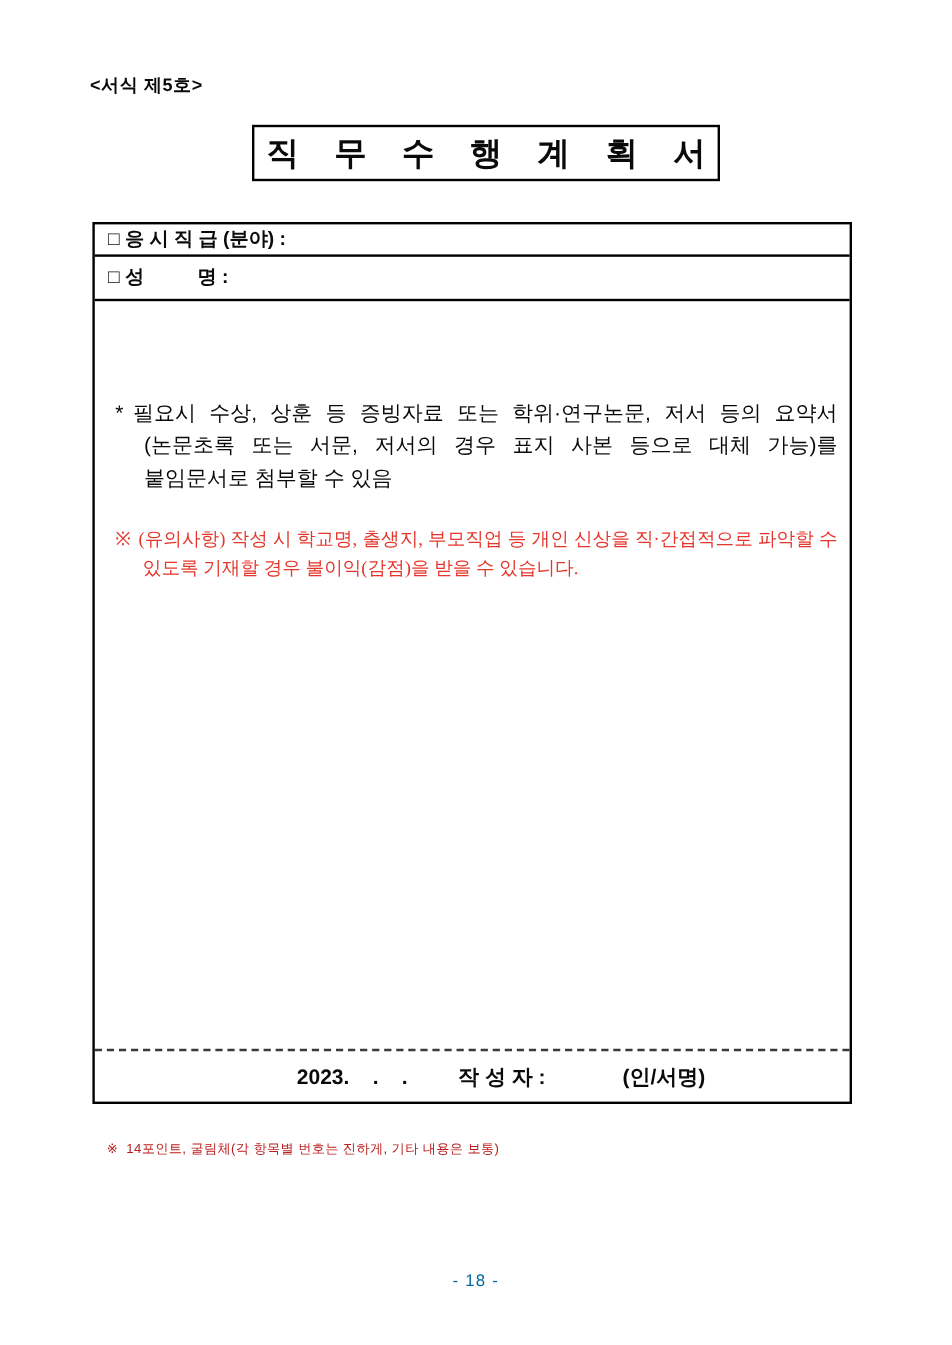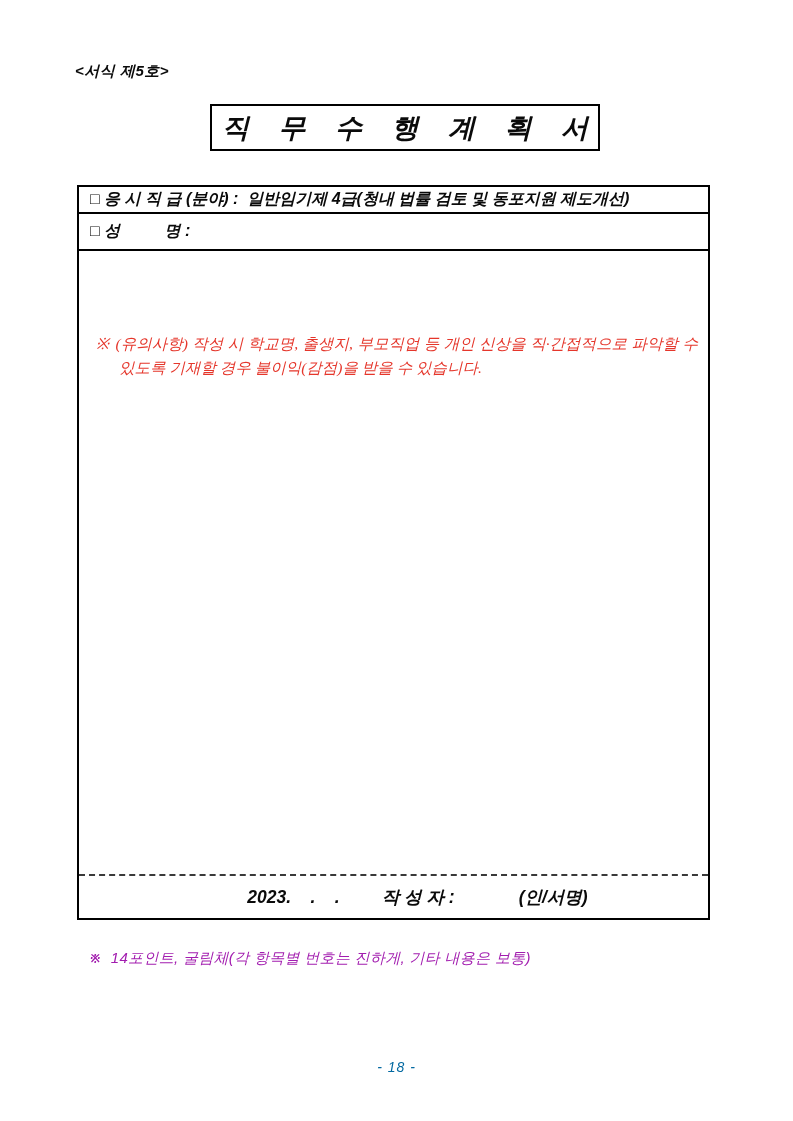--- a/index.html
+++ b/index.html
@@ -1,16 +1,16 @@
 <!DOCTYPE html>
 <html style="--caution-color: #e5362b;"><head>
 <meta charset="utf-8">
 <style>
   :root { --caution-color:#e5362b; --line:#000; }
-  * { box-sizing:border-box;font-style:italic; }
+  * { box-sizing:border-box; }
   html,body { margin:0; padding:0; background:#ffffff; }
   .page {
     position:relative; width:793px; height:1121px; margin:0 auto;
     background:#fff; color:#0a0a0a;
     font-family:"Liberation Sans","DejaVu Sans",sans-serif;
     overflow:hidden;
   }
   .form-number {
     position:absolute; left:75px; top:62px;
     font-size:15px; font-weight:700; letter-spacing:0.5px; white-space:pre;
@@ -59,21 +59,21 @@
   .caution .marker { padding-right:6px; }
   .signature-row {
     height:44px; border-top:2px dashed #3a3a3a;
     display:flex; align-items:center; justify-content:center;
     font-weight:700; font-size:17.5px; white-space:pre;padding-left:48px;
   }
   .sig-label { margin-left:42px;text-align:center; }
   .sig-sign  { margin-left:64px; }
   .footer-notes {
     position:absolute; left:89px; top:946px; width:620px;
-    font-size:15px; line-height:24px; color:#a21caf;
+    font-size:11px; line-height:24px; color:#b91c1c;
   }
   .footer-line1 { white-space:pre; letter-spacing:0.3px; }
   .footer-line2 { margin-top:8px; padding-left:27px; white-space:pre; }
   .fn-ubold { font-weight:700; text-decoration:underline; text-underline-offset:3px; text-decoration-thickness:2px; }
   .fn-bold  { font-weight:700; }
   .page-number {
     position:absolute; left:0; top:1059px; width:100%;
     text-align:center; font-size:14px; letter-spacing:1px; color:#0369a1;
   }
 </style>
@@ -85,30 +85,30 @@
   <div class="form-number">&lt;서식 제5호&gt;</div>
 
   <div class="title-box">
     <span class="title-text">직 무 수 행 계 획 서</span>
   </div>
 
   <div class="form-table">
 
     <div class="row row-position">
       <span class="row-label">□ 응 시 직 급 (분야) : </span>
-      <span class="row-value"> 일반임기제 4급(청내 법률 검토 및 동포지원 제도개선)</span>
     </div>
 
     <div class="row row-name">
       <span class="row-label">□ 성          명 :</span>
     </div>
 
     <div class="body-cell">
 
 
+      <p class="instruction"><span class="bullet">*</span><span>필요시 수상, 상훈 등 증빙자료 또는 학위·연구논문, 저서 등의 요약서 (논문초록 또는 서문, 저서의 경우 표지 사본 등으로 대체 가능)를 붙임문서로 첨부할 수 있음</span></p>
 
       <p class="caution"><span class="marker">※</span><span>(유의사항) 작성 시 학교명, 출생지, 부모직업 등 개인 신상을 직·간접적으로 파악할 수 있도록 기재할 경우 불이익(감점)을 받을 수 있습니다.</span></p>
 
     </div>
 
     <div class="signature-row">
       <span class="sig-date">2023.    .    .</span>
       <span class="sig-label">작 성 자 :</span>
       <span class="sig-sign">(인/서명)</span>
     </div>

